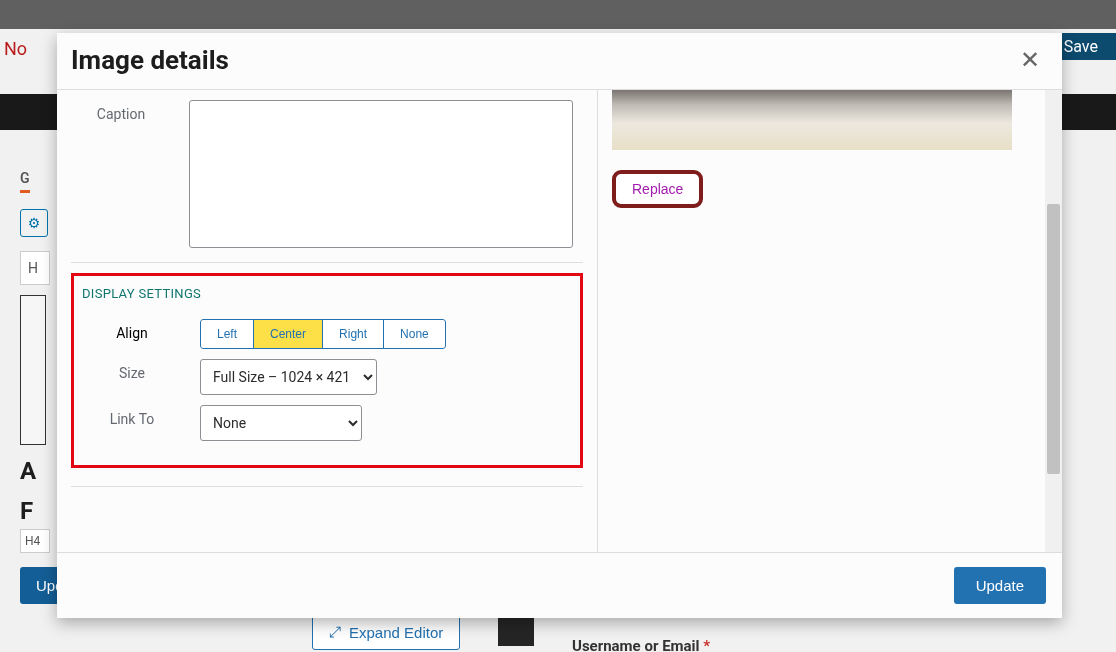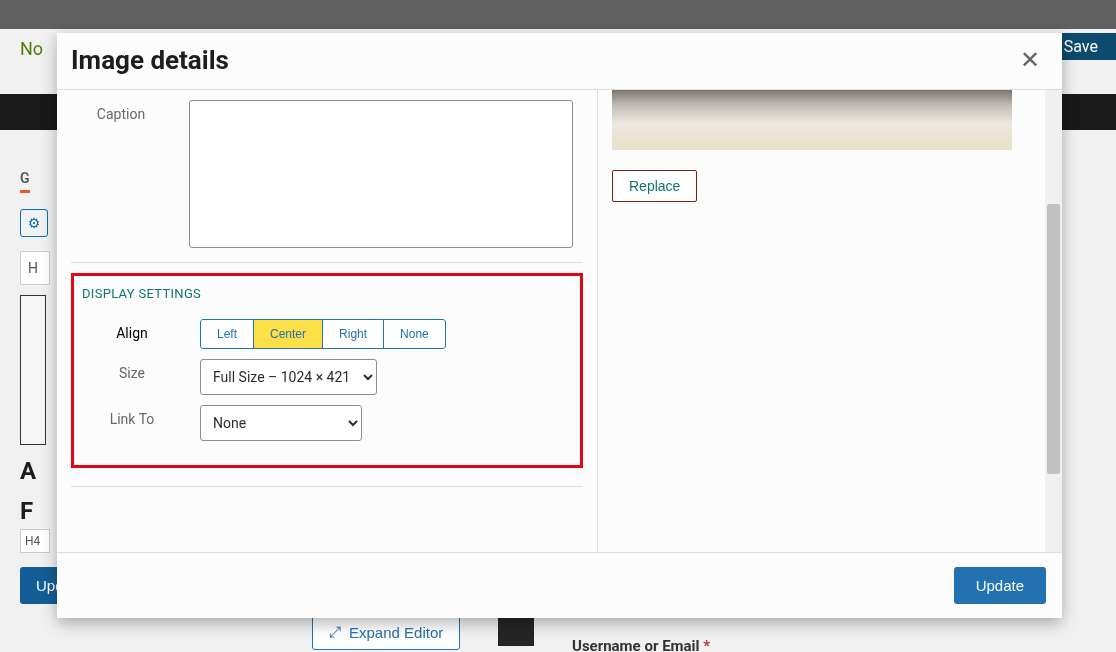--- a/index.html
+++ b/index.html
@@ -1,21 +1,21 @@
 <!DOCTYPE html>
 <html><head>
 <meta charset="utf-8">
 <style>
 * { box-sizing: border-box; margin: 0; padding: 0; }
 body { font-family: -apple-system, BlinkMacSystemFont, "Segoe UI", Roboto, sans-serif; font-size: 14px; color: #32373c; background: #f1f1f1; width: 1116px; height: 652px; overflow: hidden; position: relative; }
 
 
 .bg-topbar { position: absolute; top: 0; left: 0; right: 0; height: 29px; background: #606060; z-index: 1; }
 .bg-savebtn { position: absolute; top: 33px; right: 0; background: #0c4a6e; color: #fff; padding: 4px 18px; font-size: 16px; border-radius: 3px 0 0 3px; z-index: 1; }
-.bg-text-no { position: absolute; top: 38px; left: 20px; font-size: 18px; color: #4d7c0f; z-index: 1; }
+.bg-text-no { position: absolute; top: 38px; left: 4px; font-size: 18px; color: #b91c1c; z-index: 1; }
 .bg-darkstrip { position: absolute; top: 94px; left: 0; right: 0; height: 36px; background: #191919; z-index: 1; }
 .bg-left { position: absolute; top: 170px; left: 20px; z-index: 1; }
 .bg-tab { color: #555; font-weight: 600; border-bottom: 3px solid #e15b23; padding-bottom: 4px; display: inline-block; }
 .bg-icon-btn { width: 28px; height: 28px; border: 1px solid #0073aa; border-radius: 3px; color: #0073aa; display: inline-flex; align-items: center; justify-content: center; margin-top: 16px; font-size: 14px; }
 .bg-box { border: 1px solid #ccc; background: #fff; width: 30px; height: 34px; color: #555; display: flex; align-items: center; padding-left: 7px; }
 .bg-thumb { width: 26px; height: 150px; border: 1px solid #333; margin-top: 10px; background: #f6f6f6; }
 .bg-heading { font-size: 24px; font-weight: 700; color: #1d1d1d; margin-top: 12px; }
 .bg-smallbox { border: 1px solid #ccc; background: #fff; width: 30px; height: 24px; color: #555; font-size: 12px; display: flex; align-items: center; padding-left: 4px; margin-top: 4px; }
 .bg-update-preview { background: #135e96; color: #fff; border: none; padding: 10px 16px; border-radius: 3px; font-size: 15px; margin-top: 14px; }
 .bg-expand { position: absolute; top: 614px; left: 312px; border: 1px solid #2271b1; color: #2271b1; background: #fff; padding: 8px 16px; border-radius: 3px; font-size: 15px; z-index: 1; display: flex; align-items: center; gap: 8px; }
@@ -48,21 +48,21 @@
 .btn-group button { background: #fff; border: 1px solid #2271b1; color: #2271b1; padding: 7px 16px; font-size: 12px; cursor: pointer; margin-left: -1px; }
 .btn-group button:first-child { margin-left: 0; border-radius: 3px 0 0 3px; }
 .btn-group button:last-child { border-radius: 0 3px 3px 0; }
 .btn-group button.active { background: #fde047; }
 
 select { border: 1px solid #8c8f94; border-radius: 3px; padding: 6px 8px; font-size: 14px; font-family: inherit; color: #2c2c2c; height: 36px; background: #fff; }
 .size-select { width: 177px; }
 .linkto-select { width: 162px; }
 
 .preview-img { width: 400px; height: 60px; background: linear-gradient(to bottom, #7a7570 0%, #c0bbb4 25%, #ede8df 55%, #e8dfc8 100%); border: none; }
-.replace-btn { margin-top: 20px; border: 1px solid #7f1d1d; color: #0f766e; background: #fff; padding: 7px 16px; border-radius: 2px; font-size: 14px; cursor: pointer; }
+.replace-btn { margin-top: 20px; border: 4px solid #7f1d1d; color: #a21caf; background: #fff; padding: 7px 16px; border-radius: 9px; font-size: 14px; cursor: pointer; }
 
 .modal-footer { padding: 14px 16px; display: flex; justify-content: flex-end; }
 .update-btn { background: #2271b1; color: #fff; border: none; padding: 10px 22px; border-radius: 3px; font-size: 15px; cursor: pointer; }
 </style>
 </head>
 <body>
 
 <div class="bg-topbar"></div>
 <div class="bg-text-no">No</div>
 <div class="bg-savebtn">Save</div>

